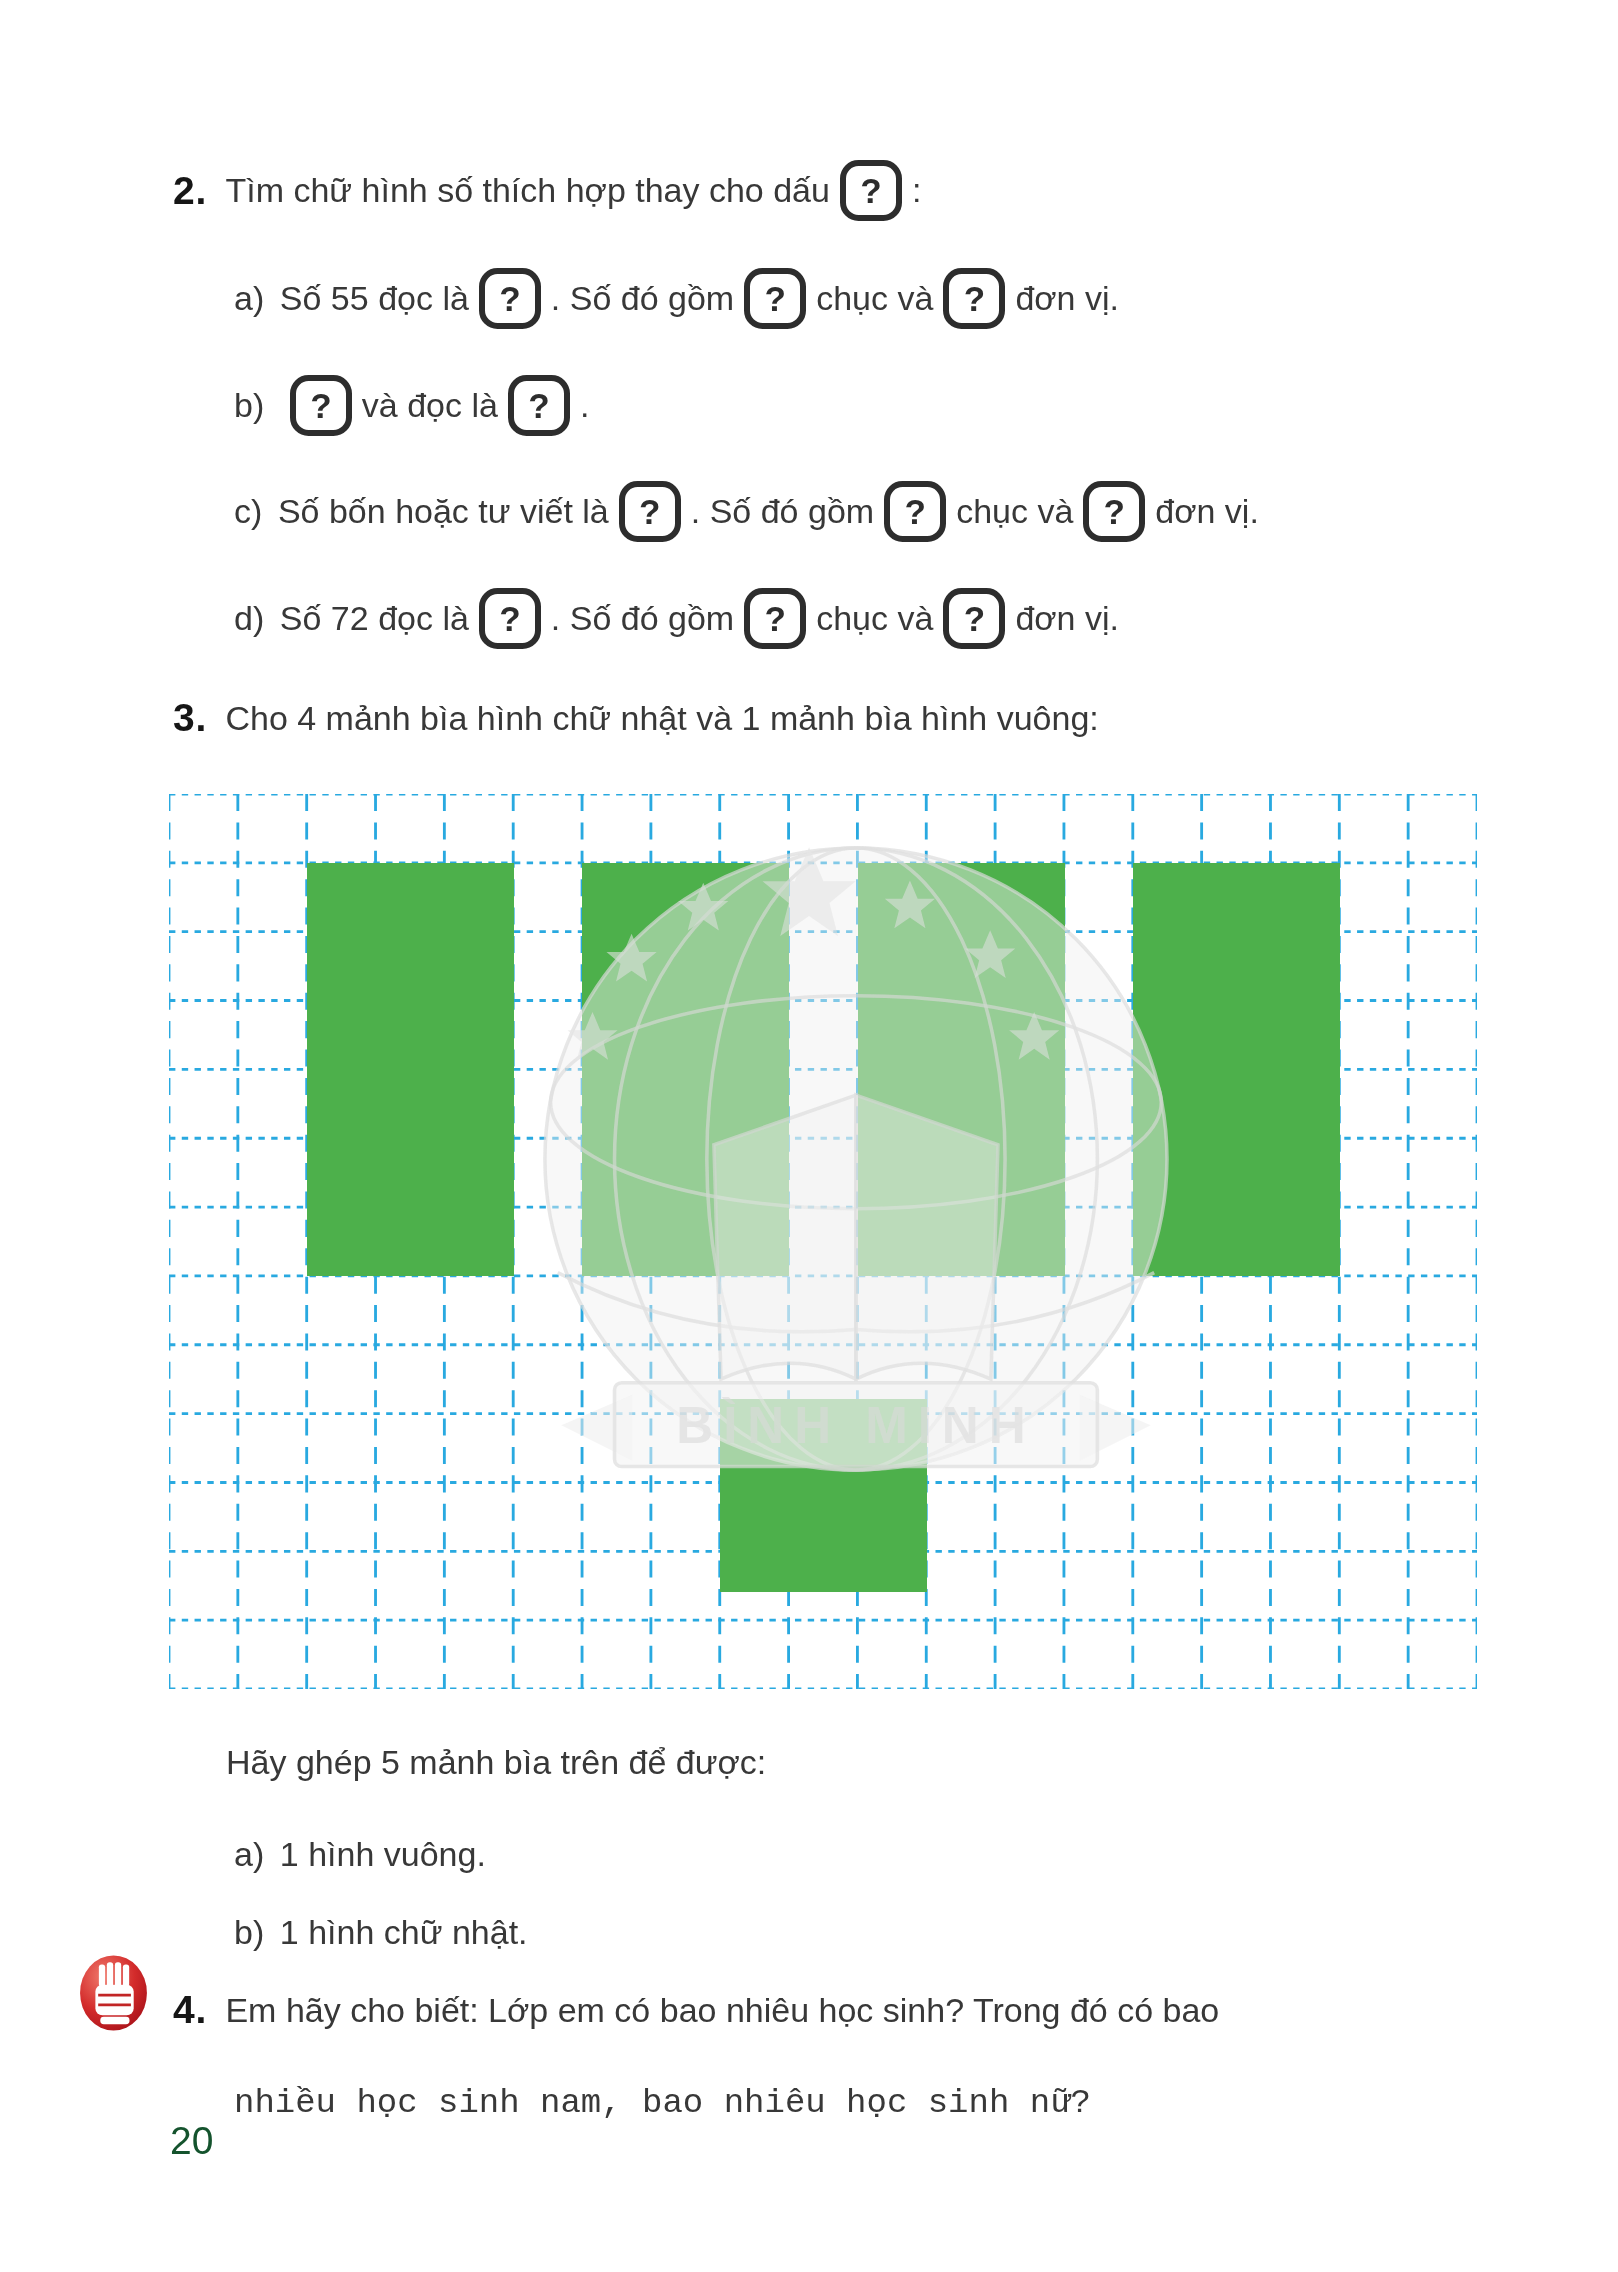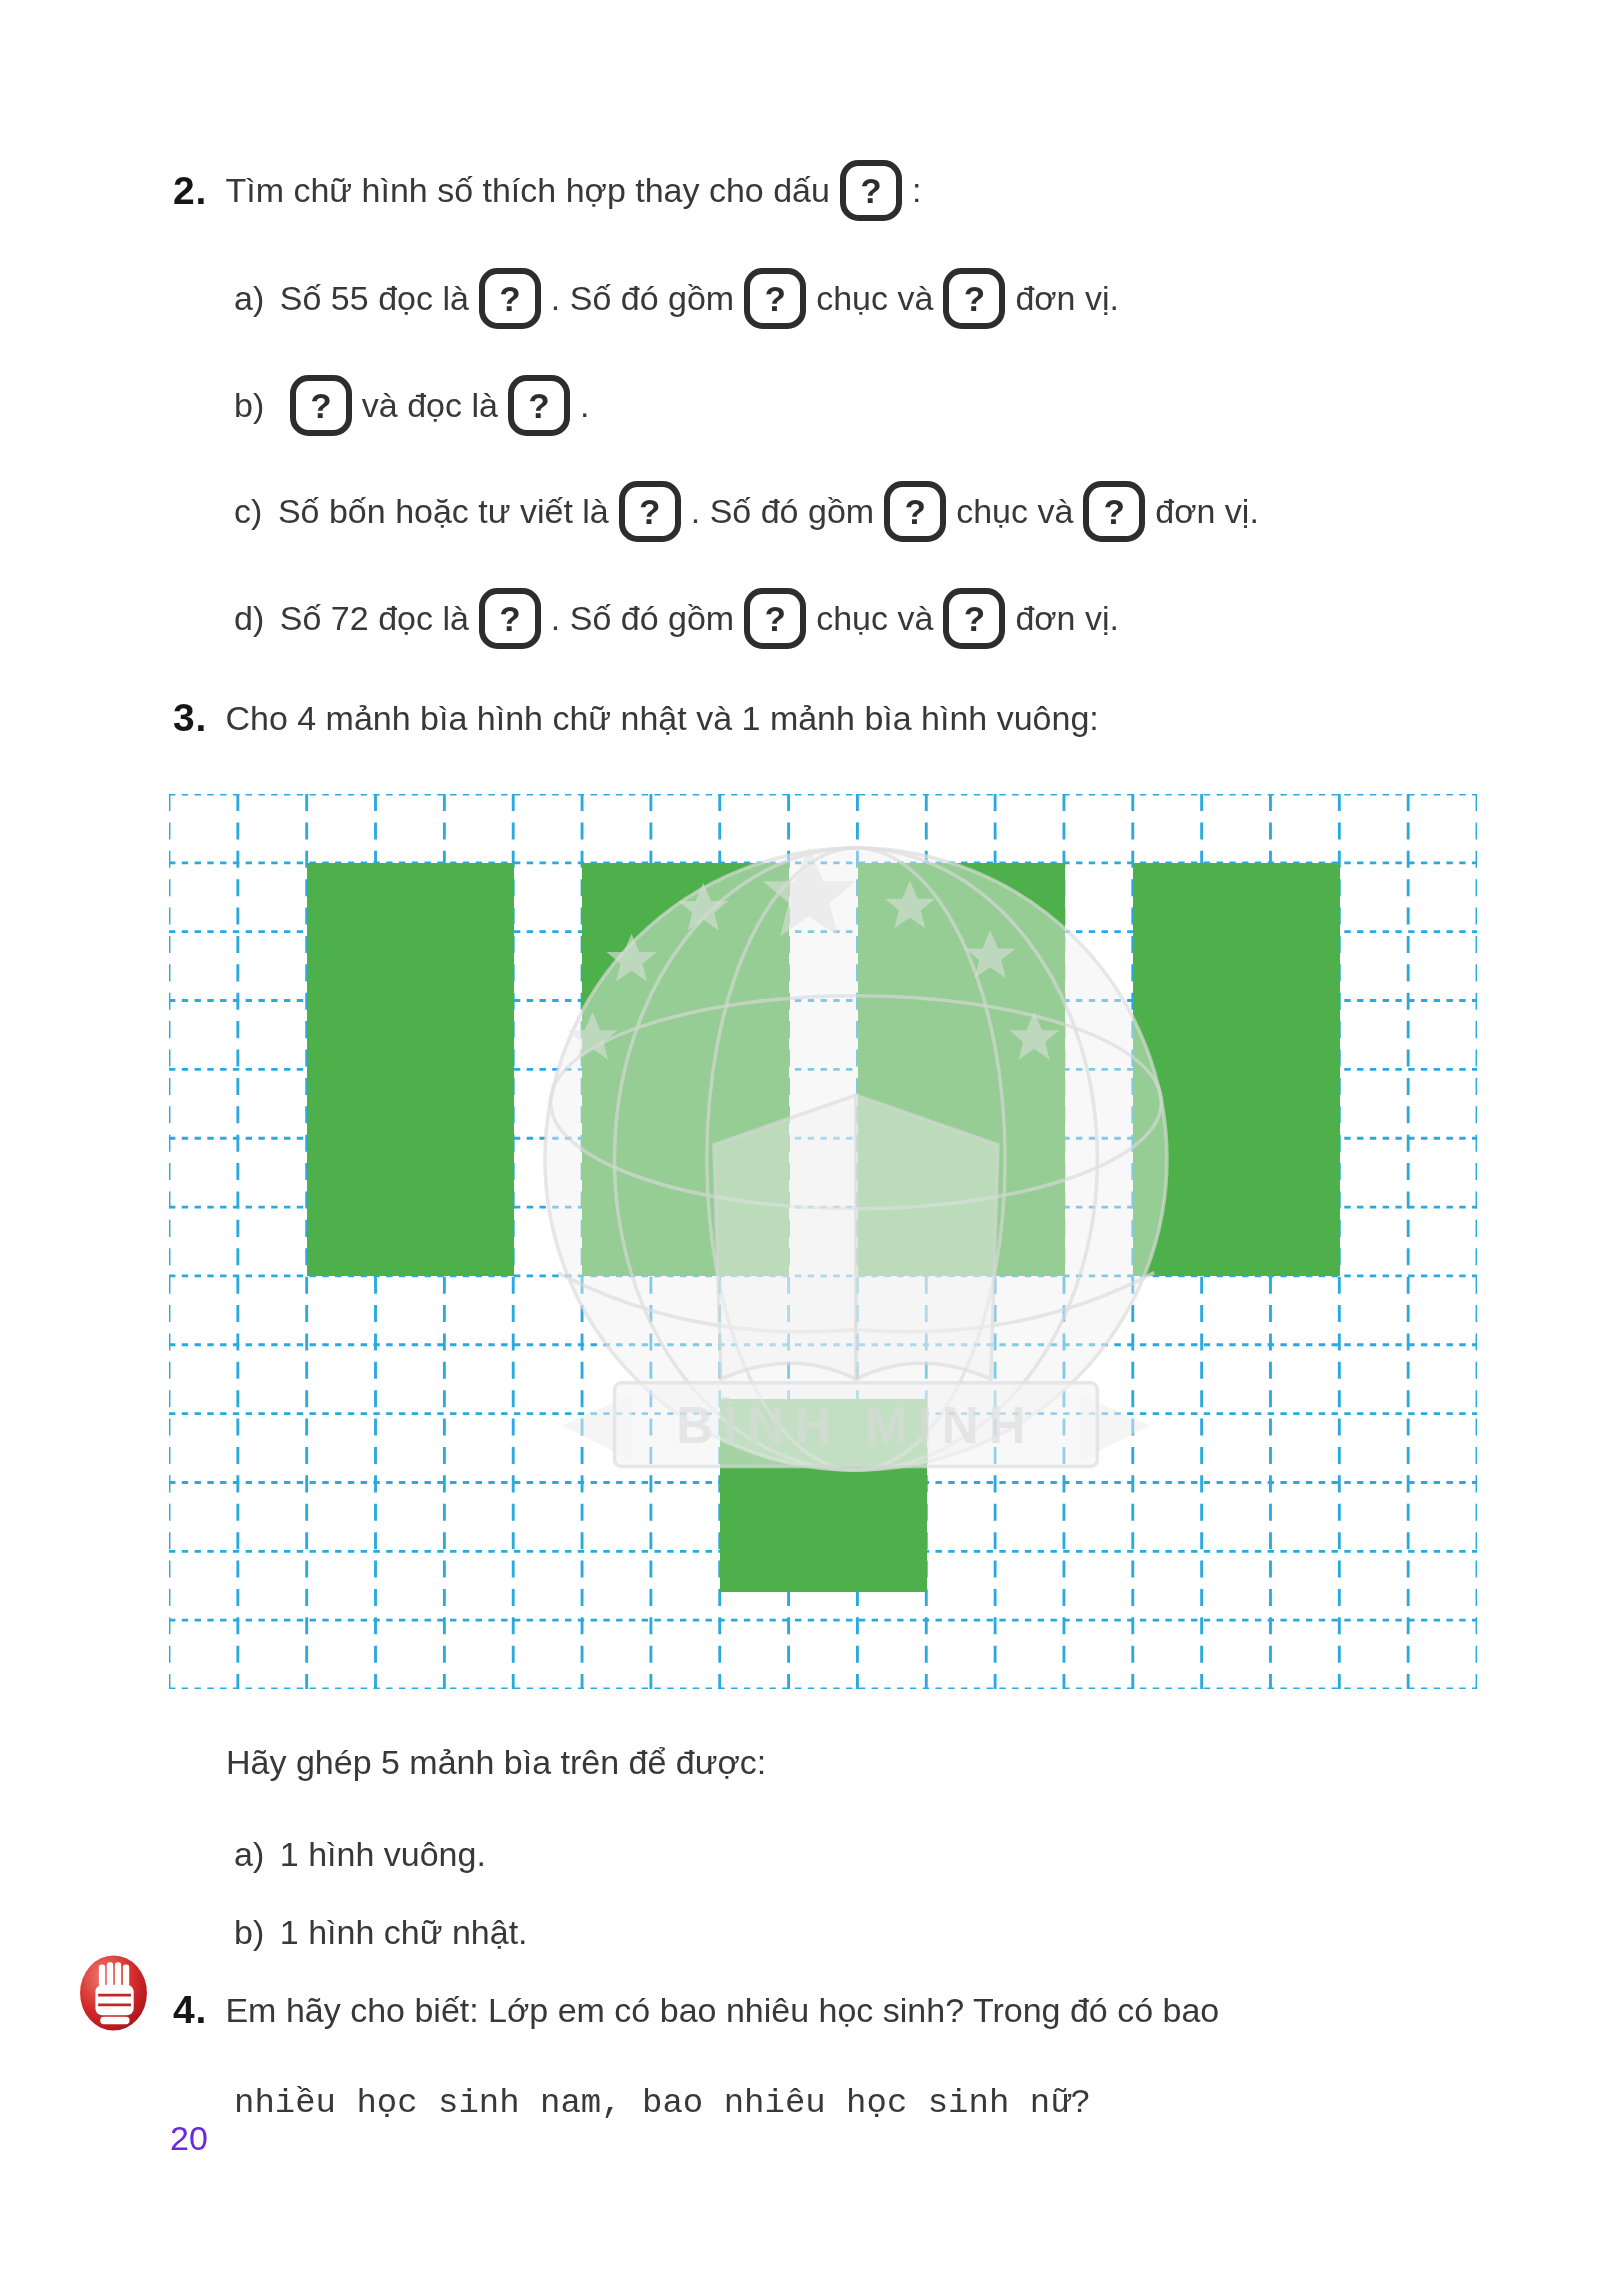--- a/index.html
+++ b/index.html
@@ -26,21 +26,21 @@
   #grid-svg{position:absolute;left:0;top:0;width:100%;height:100%;z-index:1;}
   #grid-svg line{stroke:var(--line);stroke-width:4;fill:none;}
   #grid-svg line.v{stroke-dasharray:24 16;}
   #grid-svg line.h{stroke-dasharray:9 9;}
   .piece{position:absolute;background:var(--green);z-index:2;}
   #watermark{position:absolute;left:508px;top:818px;width:703px;height:714px;
     z-index:3;pointer-events:none;opacity:.9;}
   
   #fist-badge{position:absolute;left:78px;top:1954px;width:71px;height:78px;}
   
-  #page-num{position:absolute;left:170px;top:2119px;font-size:34px;color:#6d28d9;}
+  #page-num{position:absolute;left:170px;top:2119px;font-size:39px;color:#14532d;}
 </style>
 </head>
 <body>
 
 <div class="qline" style="left:173px;top:160px;">
   <span class="qnum">2.</span><span>Tìm chữ hình số thích hợp thay cho dấu</span><span class="qbox"><span>?</span></span><span>:</span>
 </div>
 
 <div class="qline" style="left:234px;top:268px;">
   <span class="itm-label">a)</span><span>Số 55 đọc là</span><span class="qbox"><span>?</span></span><span>. Số đó gồm</span><span class="qbox"><span>?</span></span><span>chục và</span><span class="qbox"><span>?</span></span><span>đơn vị.</span>

